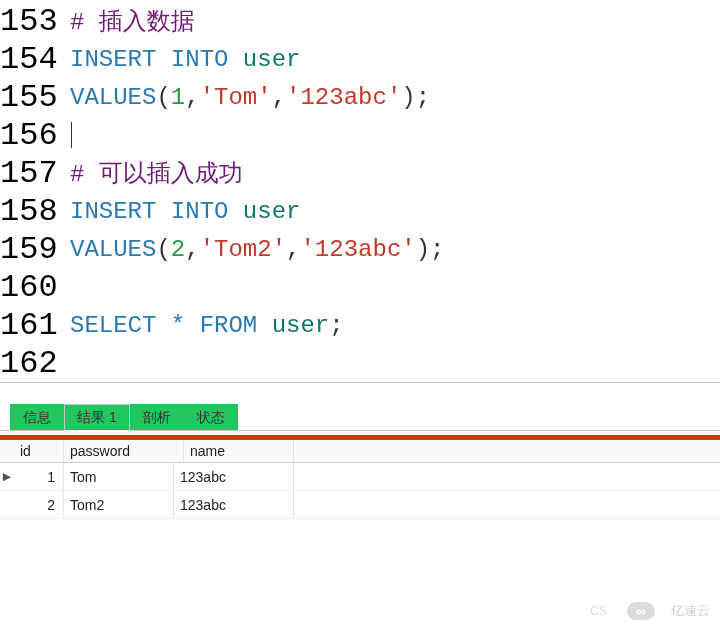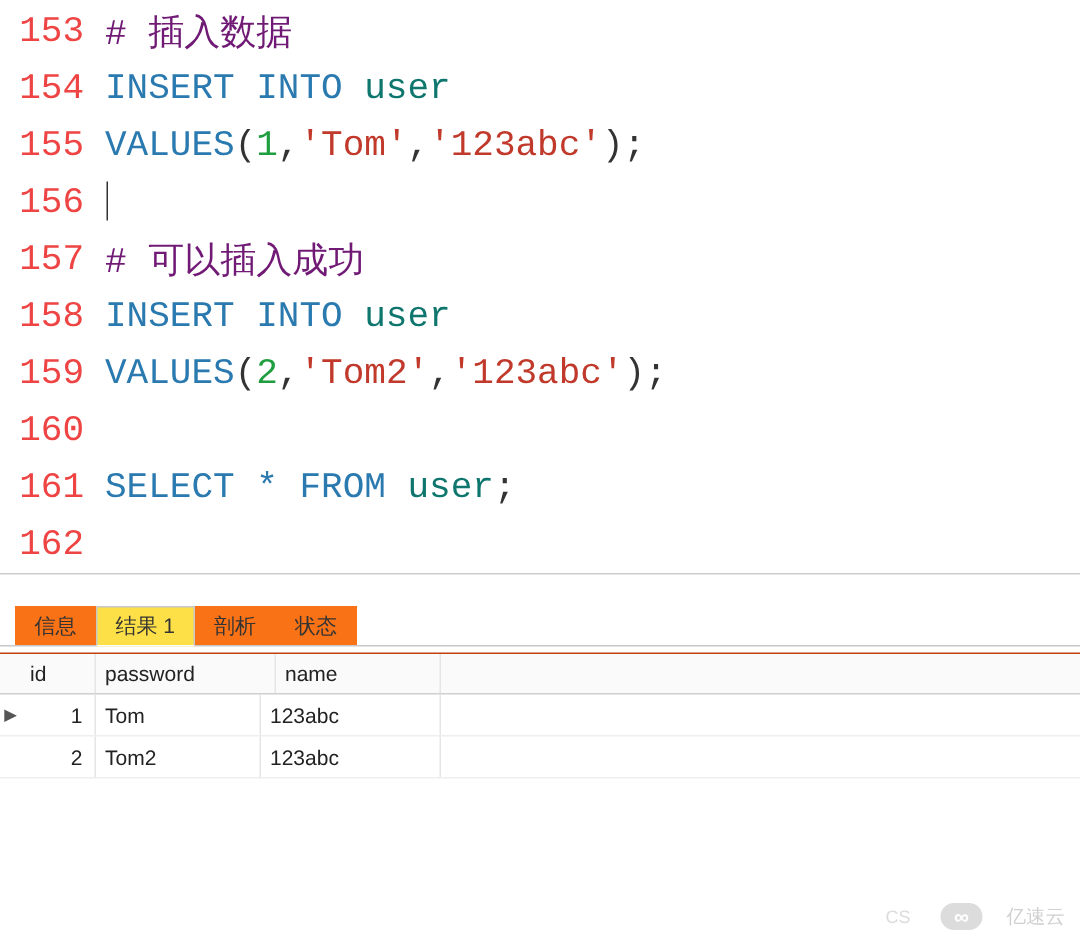--- a/index.html
+++ b/index.html
@@ -18,23 +18,23 @@
       border-bottom: 1px solid #ccc;
     }
     .line {
       display: flex;
       align-items: center;
       height: 38px;
     }
     .lineno {
       width: 70px;
       text-align: right;
-      color: #ef4444;
+      color: #000000;
       font-family: Consolas, "Courier New", monospace;
-      font-size: 24px;
+      font-size: 32px;
       padding-right: 14px;
       user-select: none;
     }
     .code {
       font-family: Consolas, "Courier New", monospace;
       font-size: 24px;
       color: #333;
       white-space: pre;
     }
     .kw { color: #2a7ab0; }
@@ -63,44 +63,44 @@
       height: 28px;
       align-items: flex-end;
     }
     .tab {
       padding: 4px 12px 3px 12px;
       font-size: 14px;
       color: #333;
       border: 1px solid transparent;
       border-bottom: none;
       cursor: pointer;
-      background: #f97316;
+      background: #22c55e;
       margin-right: 0;
     }
     .tab.active {
-      background: #fde047;
+      background: #22c55e;
       border-color: #c8c8c8;
       border-bottom: 1px solid #fff;
       position: relative;
       top: 1px;
     }
 
     .result-grid {
       margin-top: 4px;
       font-size: 14px;
       color: #222;
     }
     .grid-head, .grid-row {
       display: flex;
       height: 28px;
       align-items: center;
     }
     .grid-head {
       border-bottom: 1px solid #d0d0d0;
-      border-top: 1px solid #c2410c;
+      border-top: 5px solid #c2410c;
       background: #fafafa;
     }
     .grid-row {
       border-bottom: 1px solid #eee;
     }
     .row-marker {
       width: 14px;
       display: flex;
       justify-content: center;
       color: #555;

